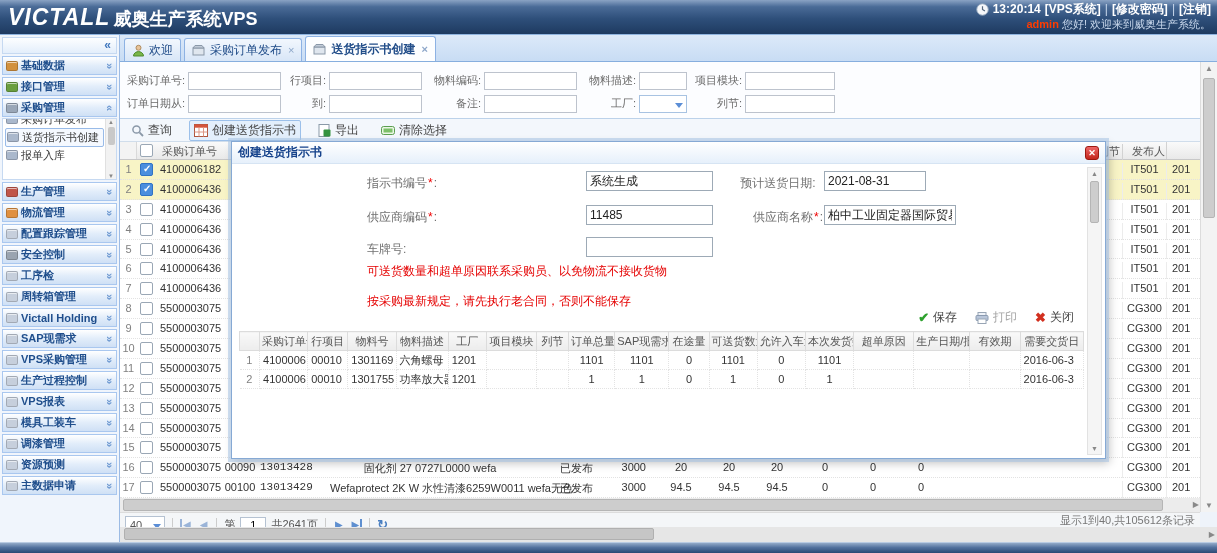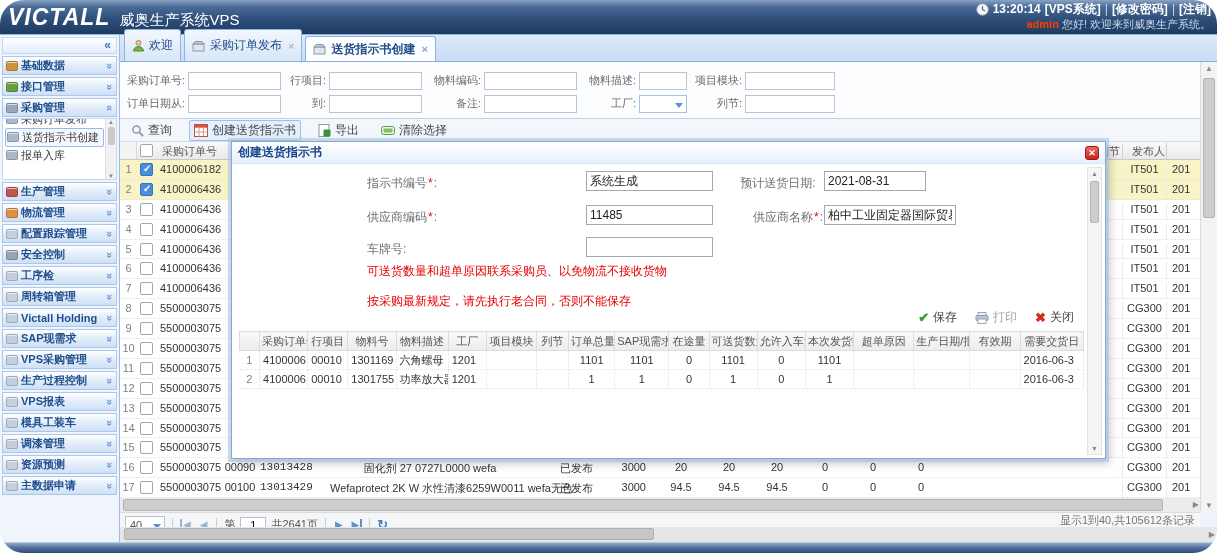--- a/index.html
+++ b/index.html
@@ -1,25 +1,25 @@
 <!DOCTYPE html>
 <html><head>
 <meta charset="utf-8">
 <style>
 * { box-sizing:border-box; margin:0; padding:0; }
 body { font-family:"Liberation Sans",sans-serif; background:#fff; }
-#page { position:relative; width:1217px; height:553px; overflow:hidden; background:#eef3fa; font-size:12px;border-radius:24px; }
+#page { position:relative; width:1217px; height:553px; overflow:hidden; background:#eef3fa; font-size:12px; }
 
 
 .app-header { position:absolute; left:0; top:0; width:100%; height:35px;
   background:linear-gradient(180deg,#8aa3c4 0%,#4a6b97 20%,#2e4f7a 55%,#1e3a60 100%);
   border-bottom:1px solid #8fb4df; color:#fff; }
 .logo-wrap { position:absolute; left:8px; top:4px; display:flex; align-items:baseline; }
 .logo { font-size:23px; font-weight:bold; letter-spacing:1px; color:#fff; font-style:italic; }
-.app-title { font-size:15px; font-weight:normal; margin-left:9px; }
+.app-title { font-size:18px; font-weight:bold; margin-left:3px; }
 .header-right { position:absolute; right:6px; top:2px; text-align:right; line-height:15px; }
 .hr-line1 { color:#fff; font-weight:bold; font-size:12px; display:flex; align-items:center; justify-content:flex-end; gap:4px; }
 .hr-line1 .sep { color:#c9d8ec; font-weight:normal; }
 .hr-line2 { color:#c9d8ec; font-size:11px; }
 .hr-line2 .user { color:#ff3c00; font-weight:bold; margin-right:3px; }
 .icn { display:inline-flex; align-items:center; }
 
 
 .sidebar { position:absolute; left:0; top:35px; width:120px; height:508px;
   background:#f0f5fc; border-right:1px solid #9cbbe4; padding:2px 2px 0 2px; overflow:hidden; }
@@ -38,21 +38,21 @@
 .sub-item.selected { border:1px solid #99bbe8; background:#f5f9ff; border-radius:2px; }
 .mini-scroll { position:absolute; right:0; top:0; bottom:0; width:11px; background:#f2f2f2; border-left:1px solid #e0e0e0;
   display:flex; flex-direction:column; align-items:center; font-size:6px; color:#888; }
 .mini-scroll .th { width:7px; height:18px; background:#c9c9c9; border-radius:2px; margin-top:2px; }
 .mini-scroll .ar.dn { margin-top:auto; }
 
 
 .tabbar { position:absolute; left:120px; top:35px; right:0; height:27px;
   background:linear-gradient(180deg,#dce9f9,#c8dcf4); border-bottom:1px solid #86aede;
   display:flex; align-items:flex-end; gap:3px; padding-left:4px; }
-.tab { height:32px; border:1px solid #8db2e3; border-bottom:none; border-radius:3px 3px 0 0;
+.tab { height:23px; border:1px solid #8db2e3; border-bottom:none; border-radius:3px 3px 0 0;
   background:linear-gradient(180deg,#f2f7fd,#d8e6f7); display:flex; align-items:center;
   padding:0 7px; color:#214d89; gap:4px; font-size:12px; white-space:nowrap; }
 .tab.active { background:#fdfeff; height:25px; font-weight:bold; }
 .tab-close { color:#8ca6c9; font-size:11px; margin-left:2px; }
 
 
 .filter-panel { position:absolute; left:120px; top:62px; right:17px; height:57px;
   background:#fcfdff; border-bottom:1px solid #bcd2ea; padding:7px 0 0 2px; }
 .f-row { display:flex; height:23px; align-items:center; }
 .f-item { display:flex; align-items:center; margin-right:2px; }

